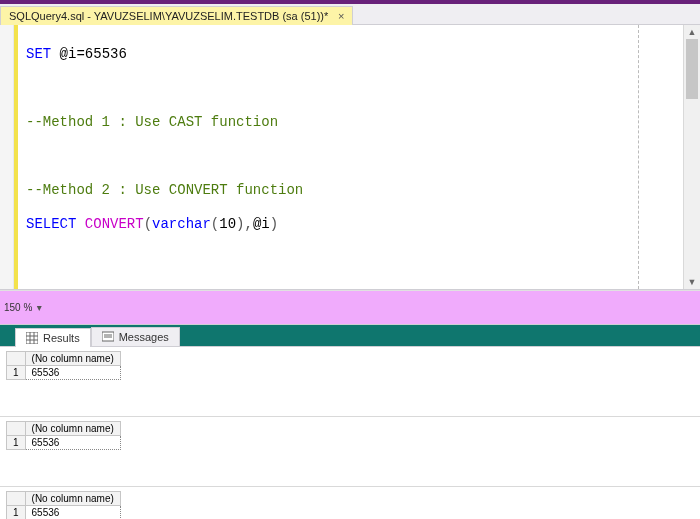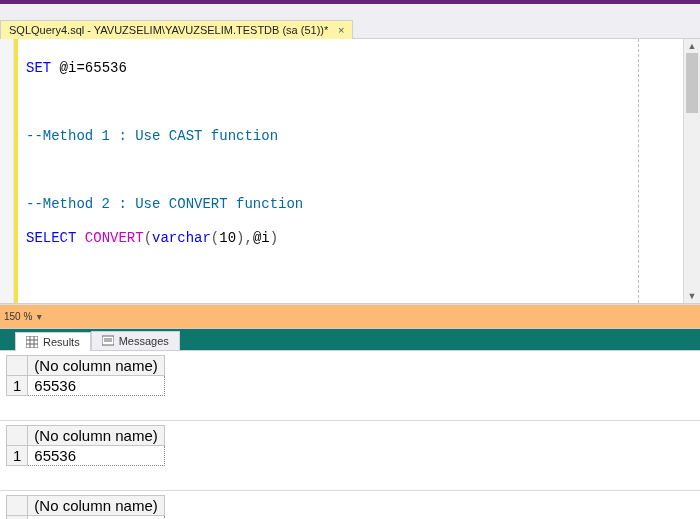--- a/index.html
+++ b/index.html
@@ -14,21 +14,21 @@
     flex-direction: column;
   }
   .top-bar {
     height: 4px;
     background: #68217a;
   }
   .tab-bar {
     background: #efeef2;
     display: flex;
     align-items: flex-end;
-    height: 35px;
+    height: 21px;
     border-bottom: 1px solid #cfced4;
   }
   .tab {
     background: #fdf4a7;
     border: 1px solid #cfced4;
     border-bottom: none;
     padding: 2px 4px 2px 8px;
     font-size: 11px;
     color: #222;
     display: flex;
@@ -72,21 +72,21 @@
     white-space: pre;
     color: #000;
     flex: 1;
     position: relative;
   }
   .code .line { position: relative; }
   .kw { color: #0000ff; }
   .var { color: #000; }
   .fn { color: #c800c8; }
   .paren { color: #555; }
-  .cmt { color: #0369a1; }
+  .cmt { color: #4d7c0f; }
   .num { color: #000; }
   .right-margin {
     position: absolute;
     top: 0;
     bottom: 0;
     left: 620px;
     width: 0;
     border-left: 1px dashed #bbb;
   }
   .v-scroll {
@@ -108,22 +108,22 @@
     height: 14px;
     display: flex;
     align-items: center;
     justify-content: center;
     color: #666;
     font-size: 9px;
   }
   .v-scroll .arrow.up { top: 0; }
   .v-scroll .arrow.down { bottom: 0; }
   .zoom-bar {
-    height: 25px;
-    background: #fdba74;
+    height: 35px;
+    background: #f0abfc;
     border-top: 1px solid #e0e0e0;
     border-bottom: 1px solid #cfced4;
     display: flex;
     align-items: center;
     font-size: 10px;
     color: #333;
     padding-left: 4px;
     gap: 2px;
   }
   .zoom-bar .dd {
@@ -168,21 +168,21 @@
     overflow-y: auto;
   }
   .result-block {
     border-bottom: 1px solid #d9d9d9;
     padding: 4px 0 12px 6px;
     min-height: 70px;
   }
   .result-block:last-child { border-bottom: none; }
   .result-table {
     border-collapse: collapse;
-    font-size: 15px;
+    font-size: 10px;
   }
   .result-table th, .result-table td {
     border: 1px solid #c6c6c6;
     padding: 1px 6px;
     text-align: left;
     font-weight: normal;
     background: #f3f3f3;
   }
   .result-table td.row-idx {
     background: #f3f3f3;

